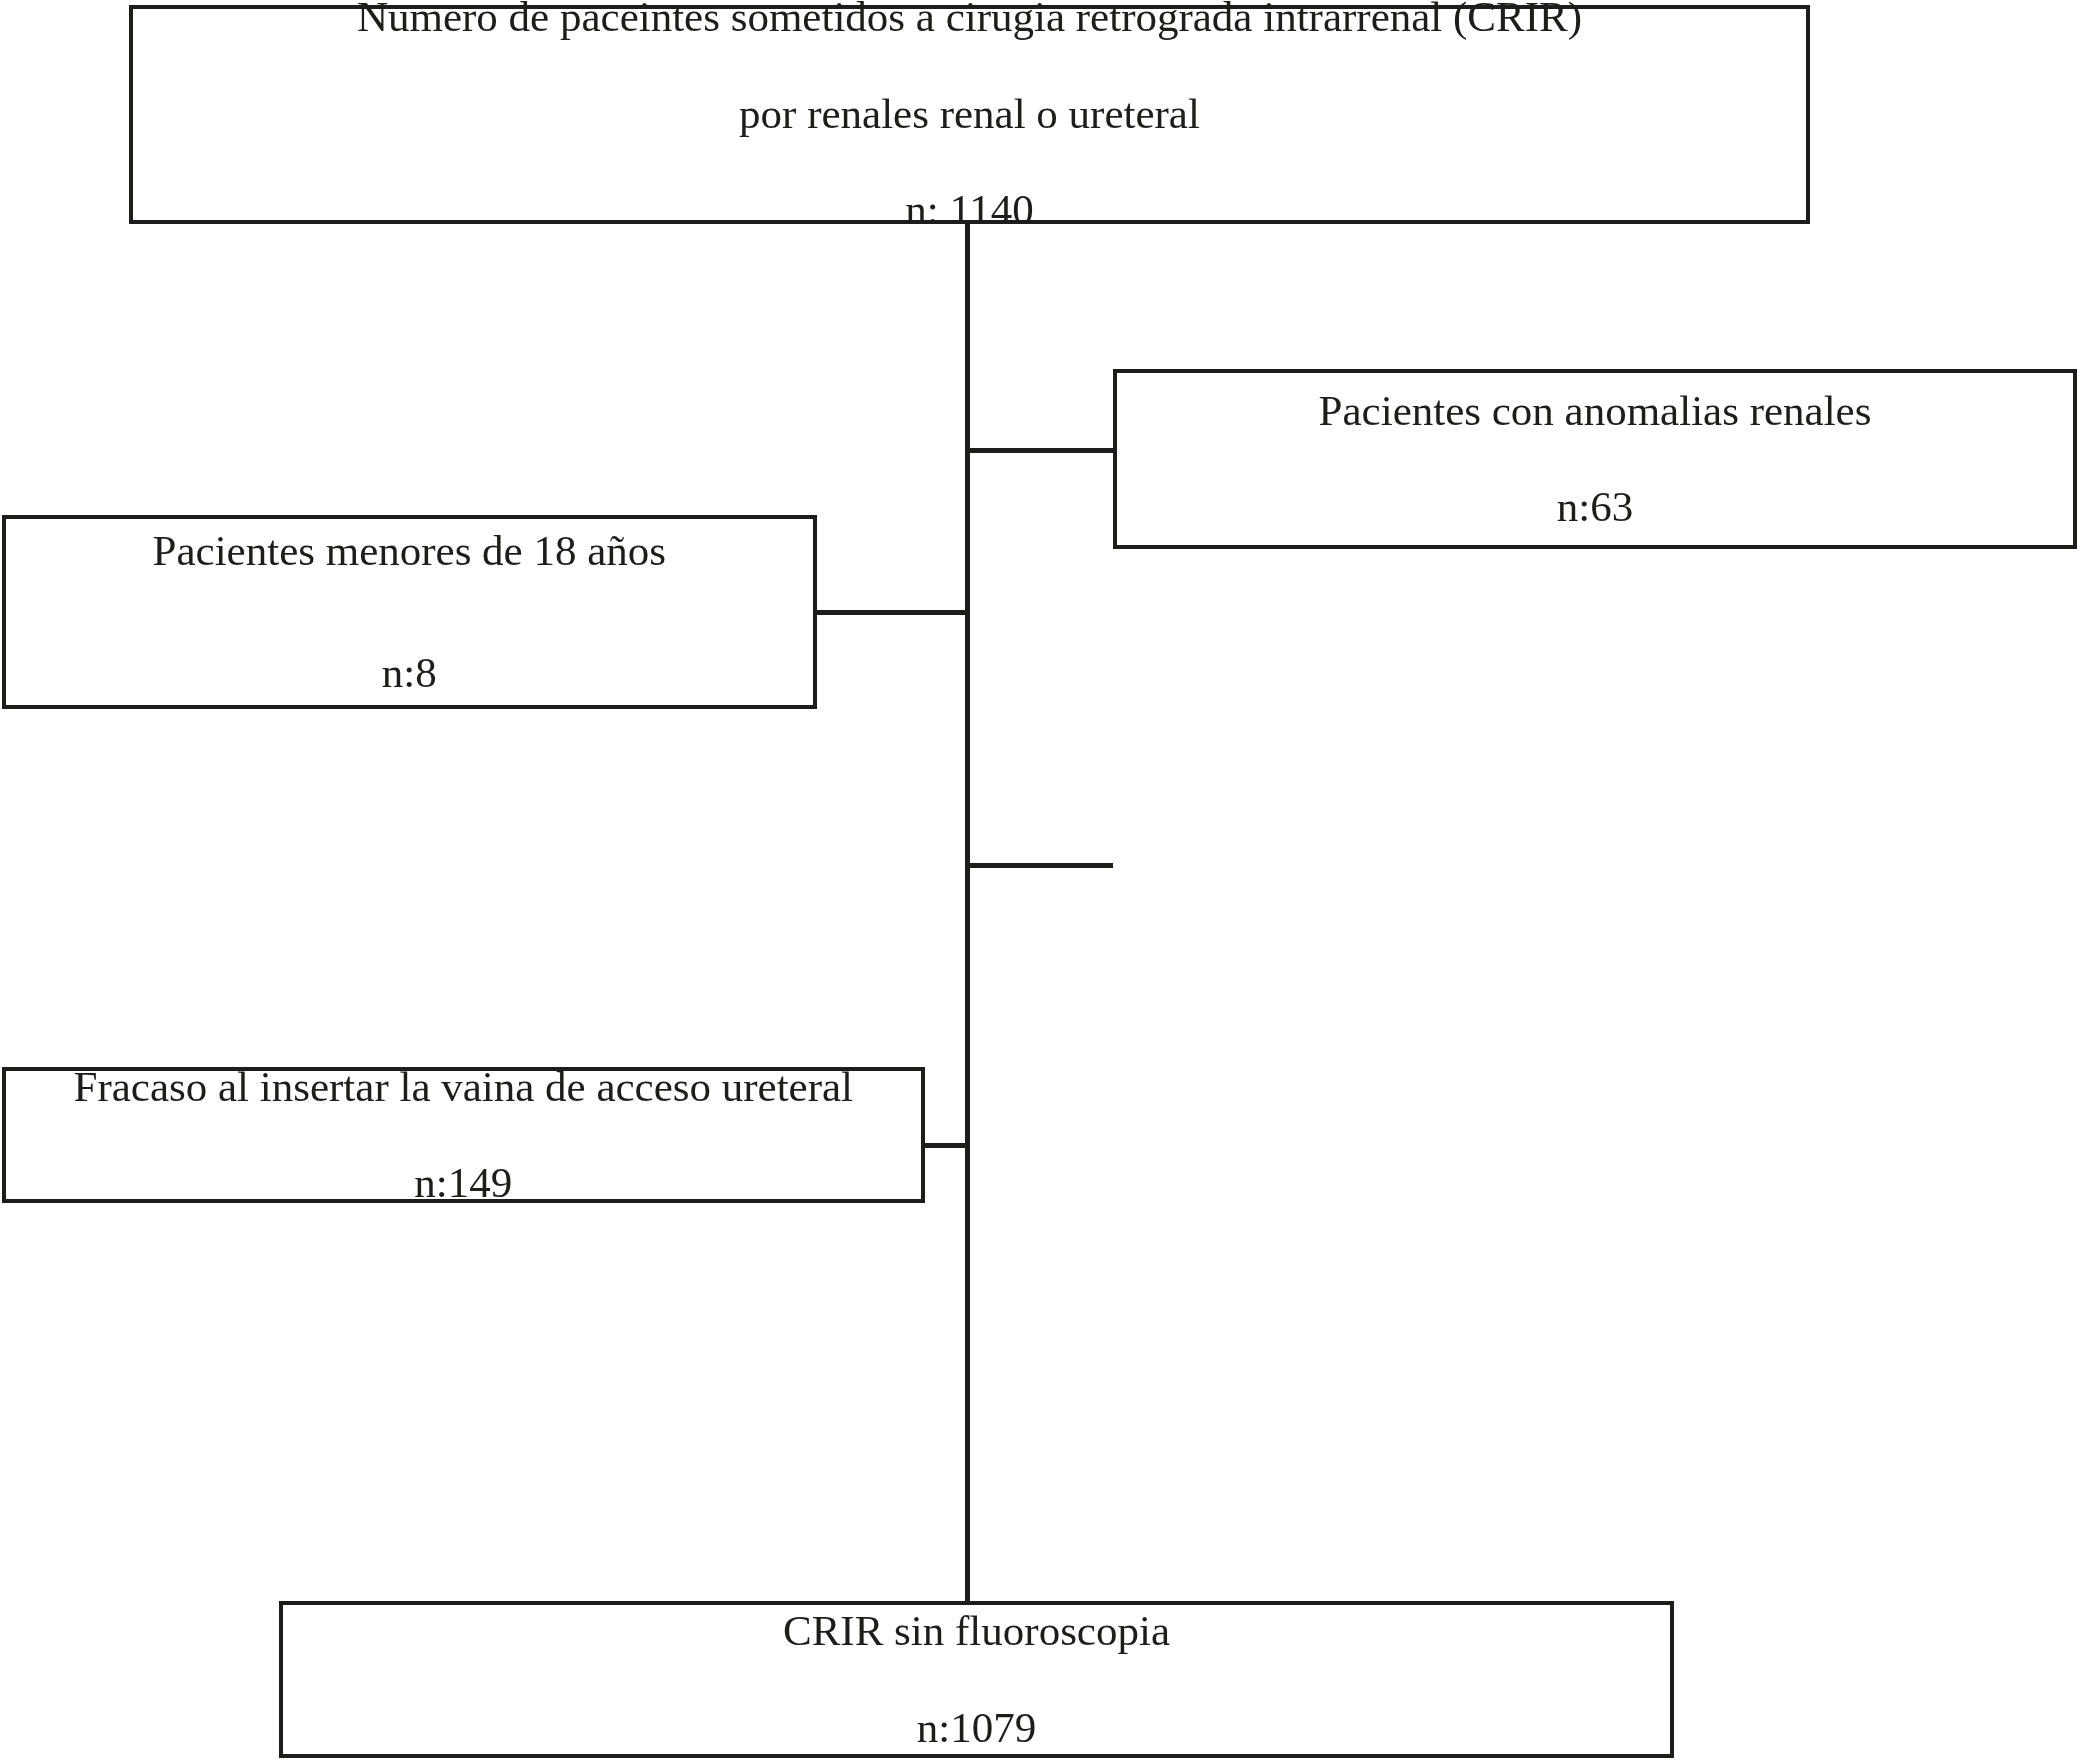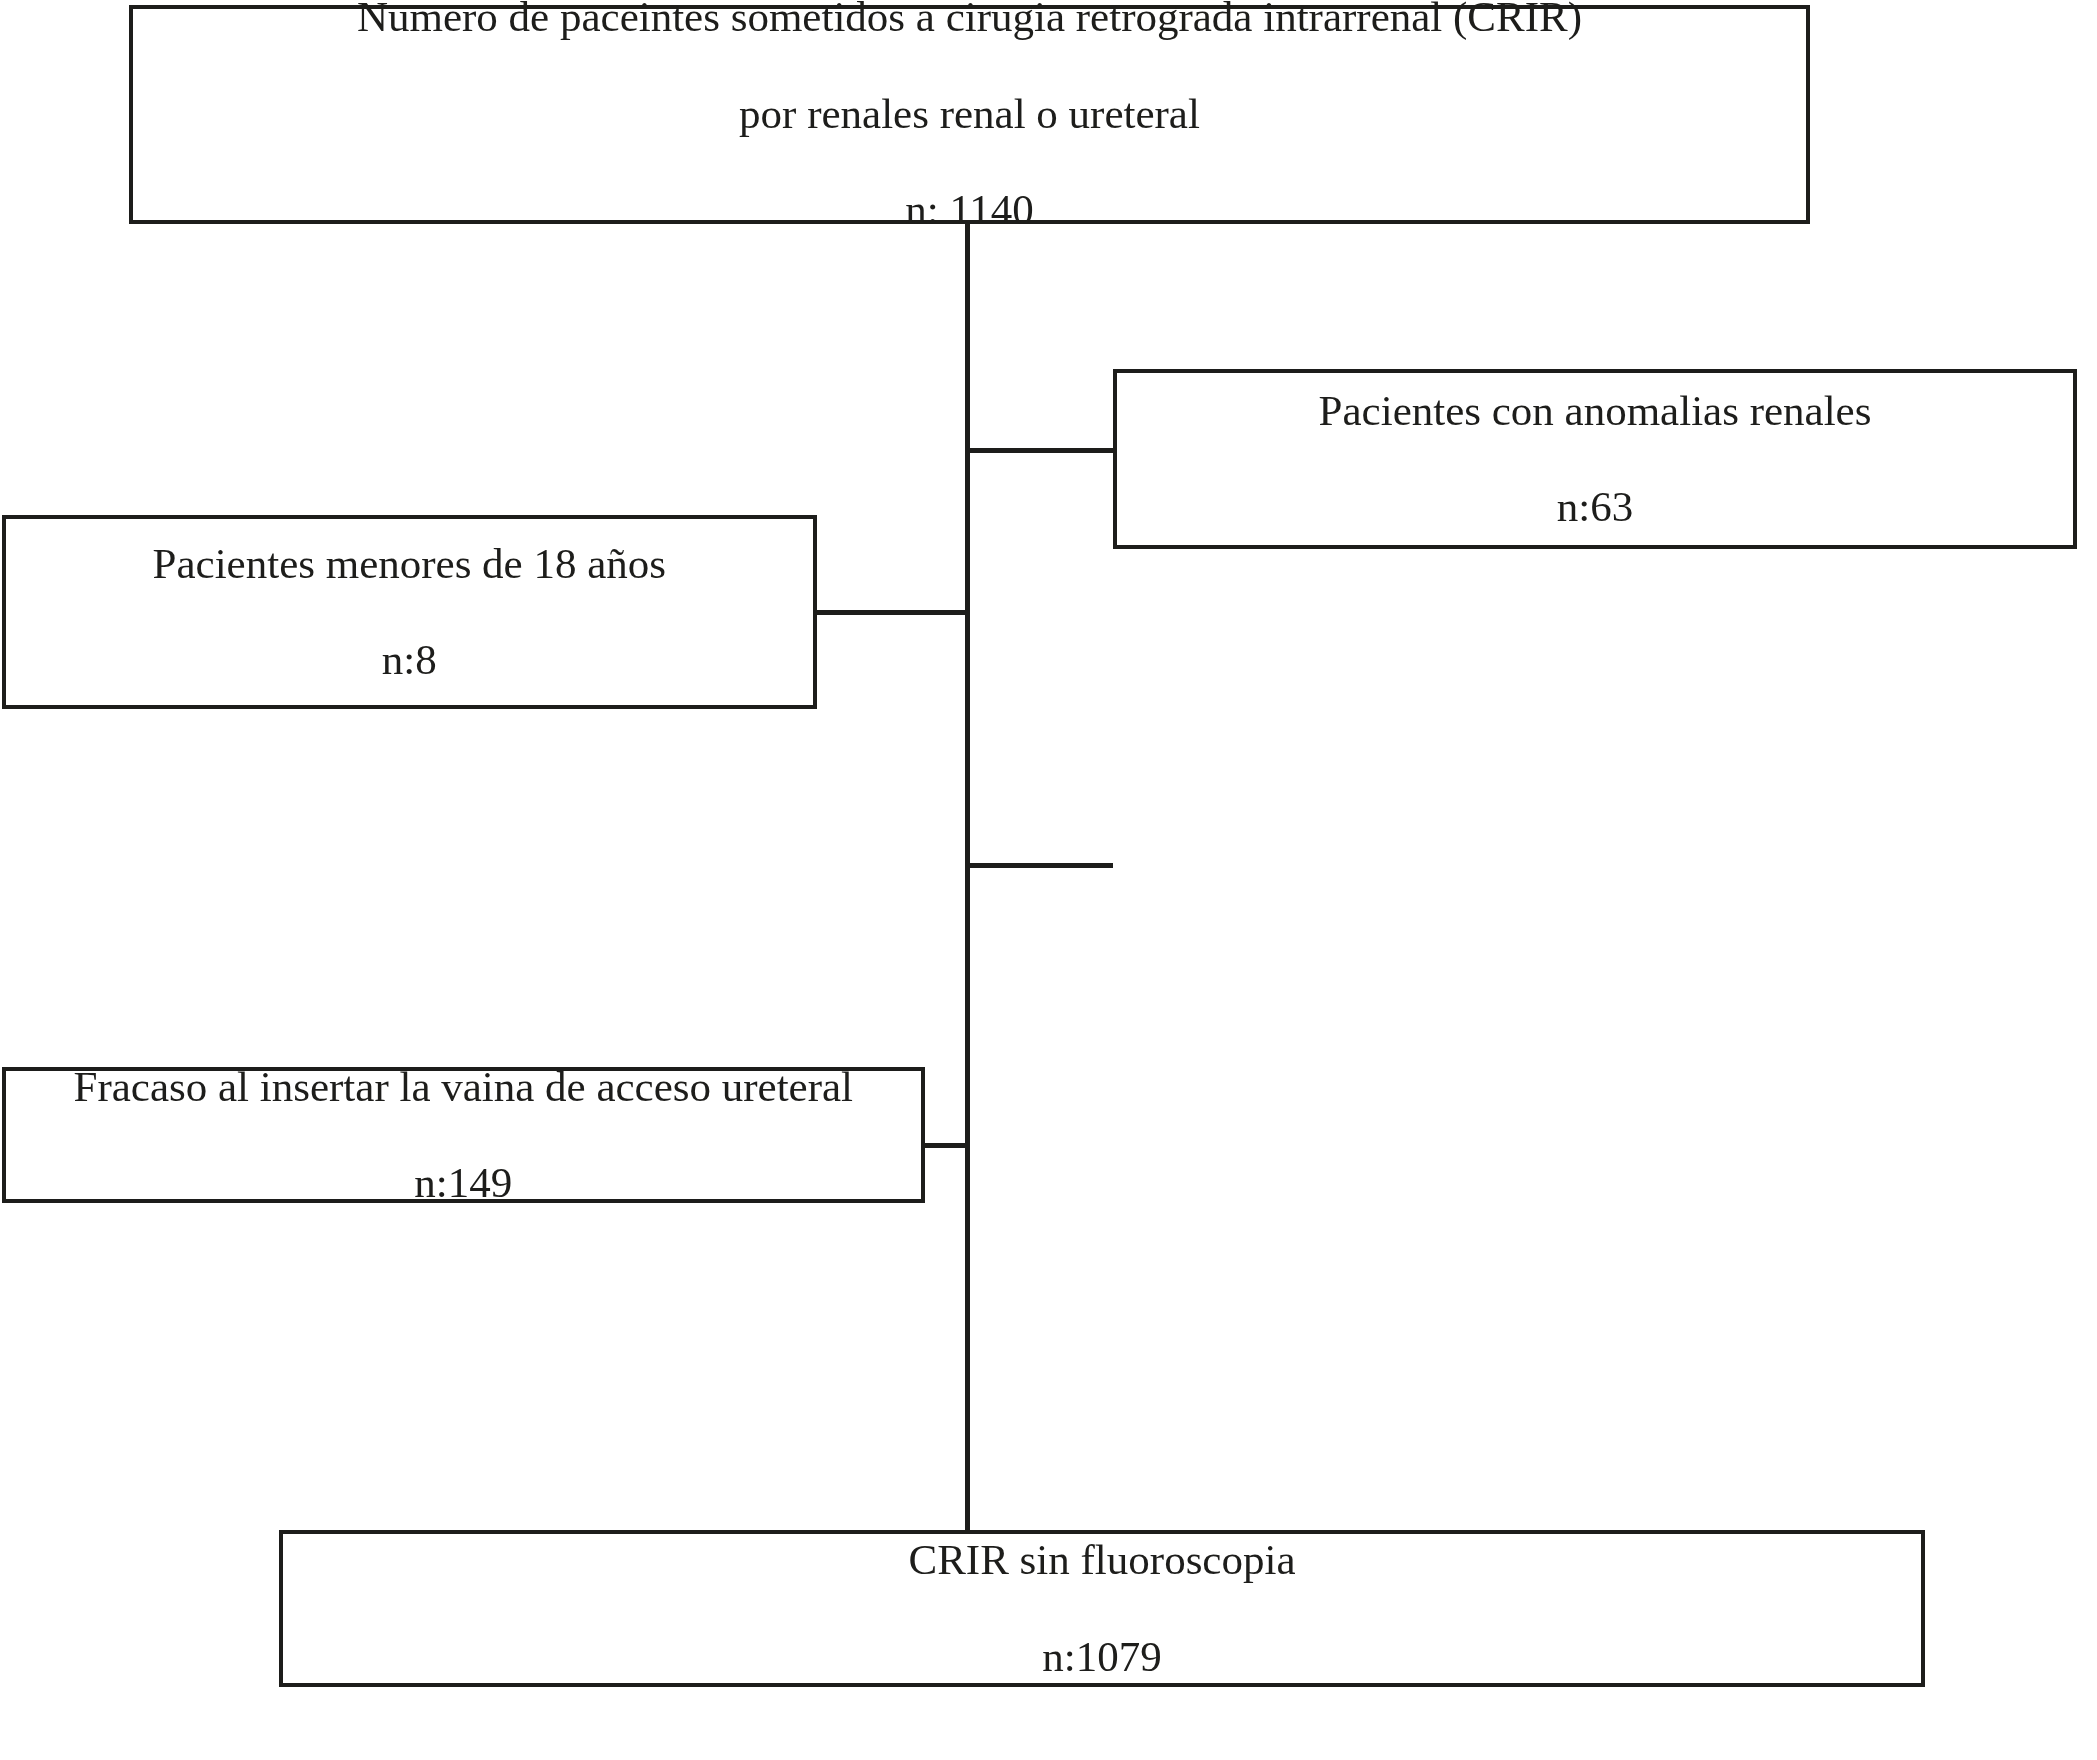--- a/index.html
+++ b/index.html
@@ -32,24 +32,24 @@
     gap: 32px;
   }
   .node .line { display: block; }
   .connector {
     position: absolute;
     background: #1d1d1b;
   }
   
   #node-total          { left: 129px;  top: 4.5px;    width: 1681px; height: 219px; }
   #node-renal          { left: 1113px; top: 369px;  width: 964px; height: 180px; }
-  #node-under18        { left: 1.8px;    top: 515px;  width: 815px;  height: 194px; }
+  #node-under18        { left: 1.8px;    top: 515px;  width: 815px;  height: 194px; justify-content: space-between; }
   #node-open-surgery   { left: 1113px; top: 780px;  width: 964px; height: 169px; }
   #node-sheath         { left: 1.8px;    top: 1067px; width: 923px; height: 136px; }
-  #node-final          { left: 279px;  top: 1530px; width: 1646px; height: 157px; }
+  #node-final          { left: 279px;  top: 1601px; width: 1395px; height: 157px; }
   
   #conn-trunk          { left: 965px; top: 223px;  width: 4.5px;    height: 1378px; }
   #conn-renal          { left: 969px; top: 448px;  width: 144px;  height: 4.5px; }
   #conn-under18        { left: 816px;  top: 610px;  width: 149px;  height: 4.5px; }
   #conn-open-surgery   { left: 969px; top: 863px;  width: 144px;  height: 4.5px; }
   #conn-sheath         { left: 924px; top: 1143px; width: 41px;   height: 4.5px; }
 </style>
 </head>
 <body>
 

